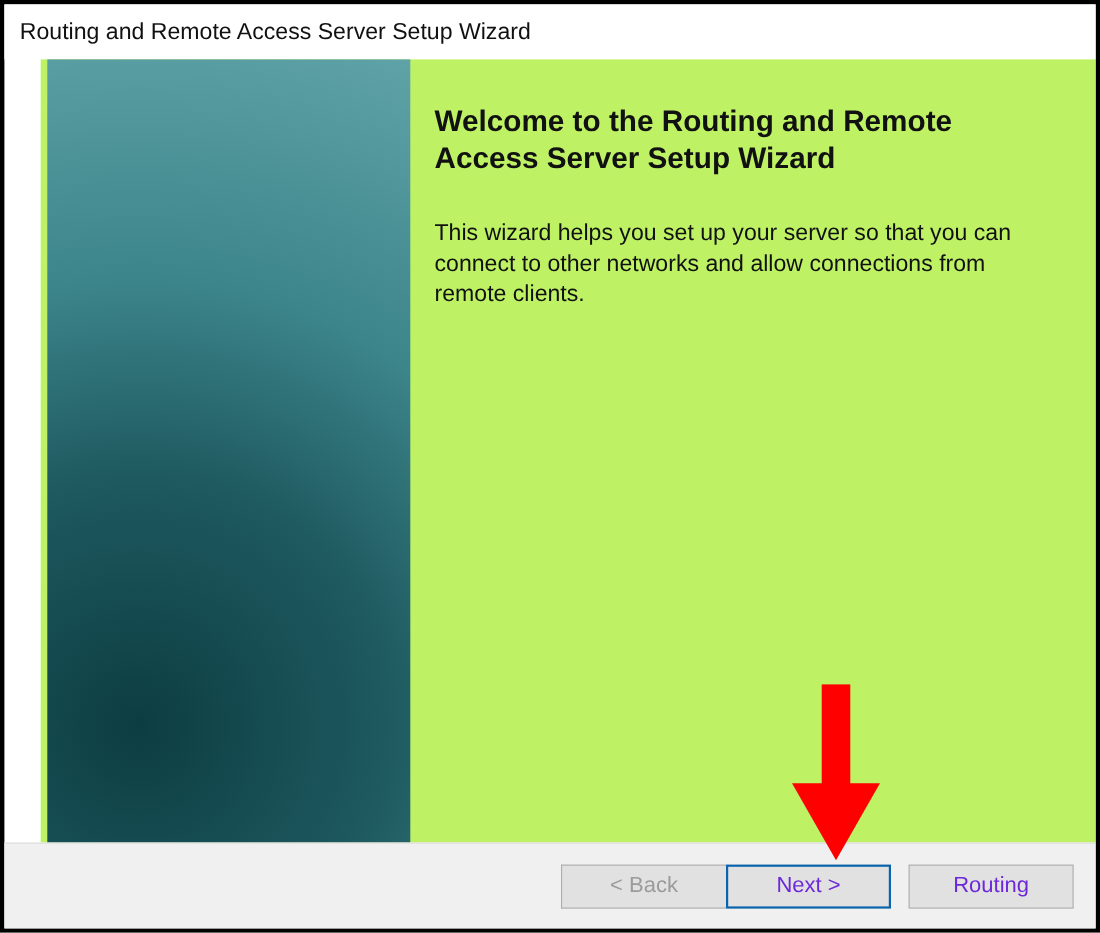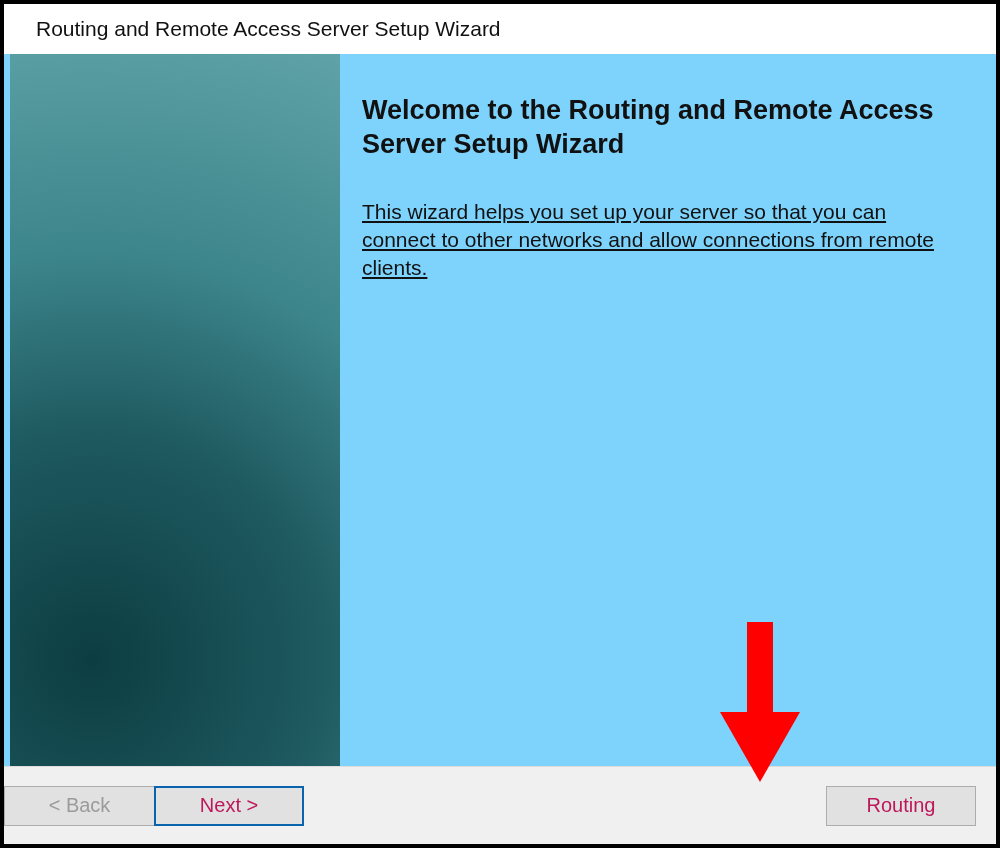--- a/index.html
+++ b/index.html
@@ -17,66 +17,66 @@
       position: relative;
     }
     .titlebar {
       height: 50px;
       display: flex;
       align-items: center;
       padding: 12px 14px;
       font-size: 21px;
       color: #111;
       background: #fff;
-      margin-left: 18px;
     }
     .body {
       flex: 1;
       display: flex;
-      background: #7dd3fc;
+      background: #bef264;
+      margin-left: 33px;
     }
     .side-banner {
       width: 330px;
       margin: 0 0 0 6px;
       background: radial-gradient(circle at 25% 85%, #0c3d42 0%, #1e5a60 35%, #3c858b 62%, #5fa3a8 100%);
     }
     .content {
       flex: 1;
       padding: 40px 60px 0 22px;
       font-size: 21px;
       line-height: 1.35;
       color: #111;
     }
     .content h1 {
       font-size: 27px;
       font-weight: 700;
       margin-bottom: 36px;
       line-height: 1.25;
     }
-    .content p { margin-bottom: 30px; text-decoration: underline; }
+    .content p { margin-bottom: 30px; }
 
     .footer {
       height: 78px;
       border-top: 1px solid #ddd;
       background: #f0f0f0;
       display: flex;
       align-items: center;
-      justify-content: space-between;
+      justify-content: flex-end;
       padding-right: 20px;
       gap: 16px;
     }
     .nav-group { display: flex; }
     button {
       height: 40px;
       width: 150px;
       font-family: inherit;
       font-size: 20px;
       background: #e1e1e1;
       border: 1px solid #adadad;
-      color: #be185d;
+      color: #6d28d9;
       cursor: pointer;
     }
     button.disabled {
       color: #9b9b9b;
       cursor: default;
     }
     button.primary {
       border: 2px solid #0a64ad;
       background: #e1e1e1;
     }

